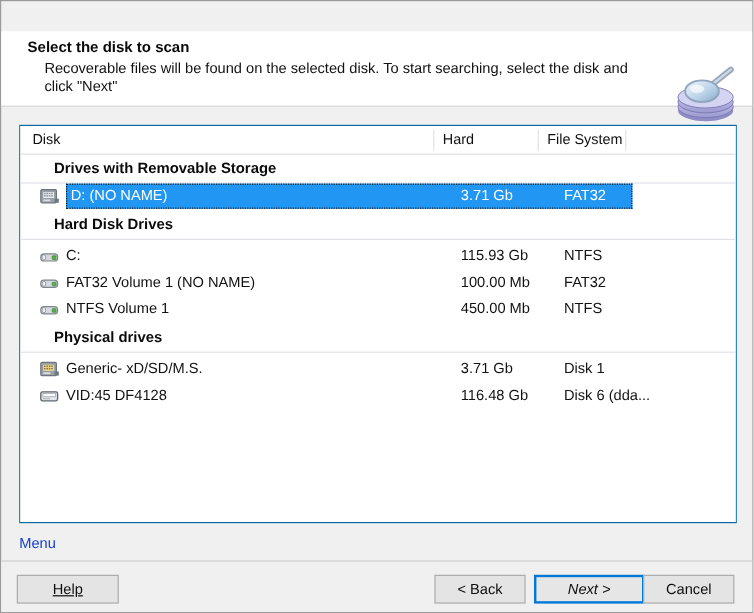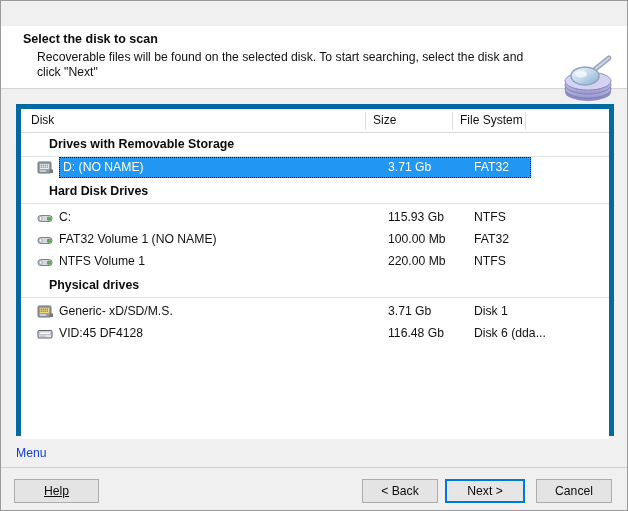--- a/index.html
+++ b/index.html
@@ -51,21 +51,21 @@
   }
   #header-icon {
     position: absolute; left: 560px; top: 28px; width: 56px; height: 50px;
   }
 
   
   #list-panel {
     position: absolute; left: 15px; top: 103px;
     width: 598px; height: 332px;
     background: #ffffff;
-    border: 5px solid #0369a1;
+    border: 1px solid #0369a1;
   }
   #list-header {
     position: relative; height: 24px;
     background: #ffffff;
     border-bottom: 1px solid #dcdcdc;
   }
   .col-head {
     position: absolute; top: 4px;
     font-size: 12px; color: #101010; white-space: nowrap;
   }
@@ -141,22 +141,22 @@
     background: #e4e4e4;
     border: 1px solid #adadad;
     font-family: "Liberation Sans", sans-serif;
     font-size: 12.2px; color: #0d0d0d;
     display: flex; align-items: center; justify-content: center;
     cursor: pointer;
     padding: 0;
   }
   #btn-help   { left: 13px;  width: 85px; text-decoration: underline; }
   #btn-back   { left: 361px; width: 76px; }
-  #btn-next   { left: 444px; width: 80px;
-                border: 2px solid #0078d7; background: #e6e6e6; }
+  #btn-next   { left: 444px; width: 92px;
+                border: 2px solid #0078d7; background: #e6e6e6; font-style: italic; }
   #btn-cancel { left: 535px; width: 76px; }
 </style>
 </head>
 <body>
 
 <div id="window">
 
 
   <div id="header">
     <div id="header-title">Select the disk to scan</div>
@@ -188,21 +188,21 @@
       </svg>
     </div>
   </div>
 
   <div id="list-panel">
     <div id="list-header">
       <div class="col-sep" style="left:344px;"></div>
       <div class="col-sep" style="left:431px;"></div>
       <div class="col-sep" style="left:504px;"></div>
       <div class="col-head" style="left:10px;">Disk</div>
-      <div class="col-head" style="left:352px;">Size</div>
+      <div class="col-head" style="left:352px;">Hard</div>
       <div class="col-head" style="left:439px;">File System</div>
     </div>
 
     <div id="list-body">
 
       <div class="group-row" style="top:0px;">
         <div class="group-label">Drives with Removable Storage</div>
         <div class="group-rule"></div>
       </div>
 
@@ -264,21 +264,21 @@
 
       <div class="item-row" style="top:118px;">
         <div class="item-icon">
           <svg width="17" height="16" viewBox="0 0 17 16" aria-hidden="true">
             <rect x="1" y="5.5" width="14" height="6" rx="2.6" fill="#d5d9dd" stroke="#7c848c" stroke-width="1"></rect>
             <ellipse cx="3.6" cy="8.5" rx="1.5" ry="2.2" fill="#eef1f3" stroke="#8a9199" stroke-width="0.7"></ellipse>
             <rect x="10.5" y="7.2" width="3.2" height="3" rx="0.4" fill="#57b34b" stroke="#3d8a35" stroke-width="0.6"></rect>
           </svg>
         </div>
         <div class="cell-name">NTFS Volume 1</div>
-        <div class="cell-size">220.00 Mb</div>
+        <div class="cell-size">450.00 Mb</div>
         <div class="cell-fs">NTFS</div>
       </div>
 
       <div class="group-row" style="top:141px;">
         <div class="group-label">Physical drives</div>
         <div class="group-rule"></div>
       </div>
 
       <div class="item-row" style="top:168px;">
         <div class="item-icon">

